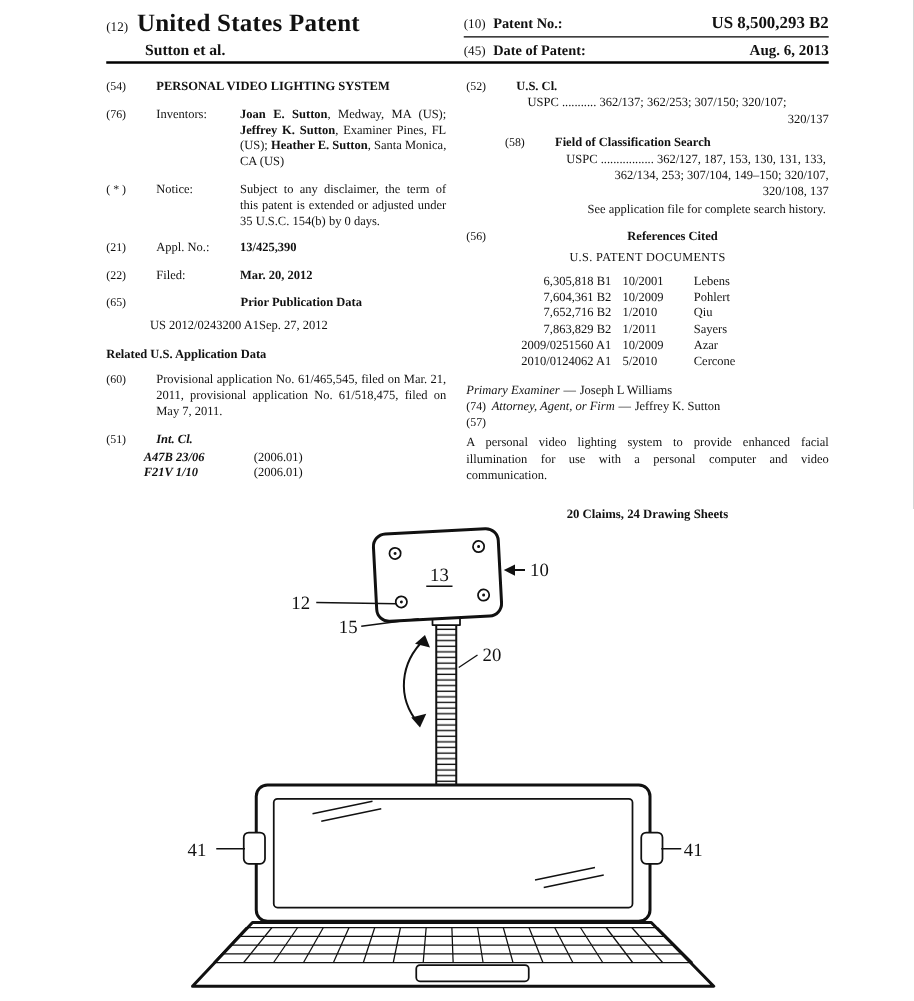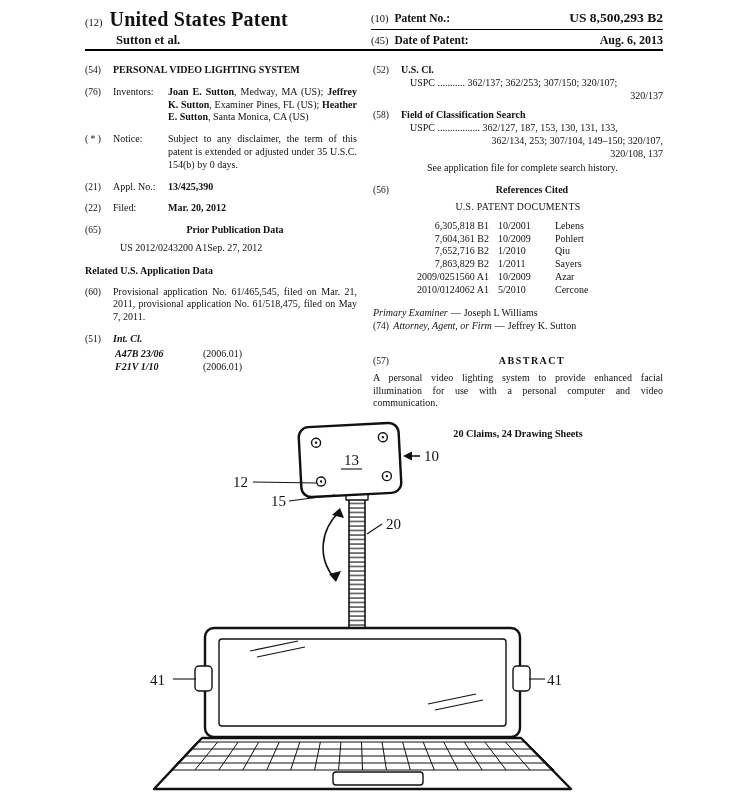--- a/index.html
+++ b/index.html
@@ -18,21 +18,21 @@
   .hr-label{font-weight:bold;font-size:11.5px;}
   .hr-val{font-weight:bold;font-size:13.5px;margin-left:auto;}
   .hr-val2{font-weight:bold;font-size:12px;margin-left:auto;}
   .rule{position:absolute;left:85px;top:49px;width:578px;border-top:2.5px solid #000;}
 
   
   .cols{position:absolute;top:64px;left:85px;width:578px;display:flex;gap:16px;
         font-size:10px;line-height:1.28;}
   .col-l{width:272px;}
   .col-r{width:290px;}
-  .field{display:grid;grid-template-columns:28px 1fr;column-gap:0;margin-bottom:9px;}
+  .field{display:grid;grid-template-columns:28px 1fr;column-gap:12px;margin-bottom:9px;}
   .f3{grid-template-columns:28px 55px 1fr;}
   .num{font-size:9.5px;}
   .bold{font-weight:bold;}
   .it{font-style:italic;}
   .bi{font-weight:bold;font-style:italic;}
   .just{text-align:justify;}
   .chead{text-align:center;font-weight:bold;}
   .center-head{text-align:left;font-weight:bold;margin:1px 0 8px 0;}
   .pubrow{display:flex;padding-left:35px;margin-bottom:10px;}
   .iclrow{display:grid;grid-template-columns:88px 1fr;padding-left:30px;}
@@ -161,21 +161,21 @@
           <div class="bold">U.S. Cl.</div>
           <div class="uspcline">
             <span>USPC</span>
             <span>...........</span>
             <span>362/137; 362/253; 307/150; 320/107;</span>
           </div>
           <div class="rightline">320/137</div>
         </div>
       </div>
 
-      <div class="field" style="margin-bottom:10px;">
+      <div class="field" style="margin-bottom:10px;margin-left:31px;">
         <span class="num">(58)</span>
         <div>
           <div class="bold">Field of Classification Search</div>
           <div class="uspcline">
             <span>USPC</span>
             <span>.................</span>
             <span>362/127, 187, 153, 130, 131, 133,</span>
           </div>
           <div class="rightline">362/134, 253;  307/104, 149–150;  320/107,</div>
           <div class="rightline">320/108, 137</div>
@@ -218,28 +218,27 @@
         <div class="refrow">
           <span class="refno">2010/0124062 A1</span>
             <span>5/2010</span>
             <span>Cercone</span>
         </div>
       </div>
 
       <div class="exline">
         <span class="it">Primary Examiner</span><span class="dash">—</span><span>Joseph L Williams</span>
       </div>
-      <div class="exline" style="margin-bottom:22px;">
+      <div class="exline" style="margin-bottom:0;">
         <span class="num">(74)</span>
         <span class="it" style="margin-left:2px;">Attorney, Agent, or Firm</span><span class="dash">—</span><span>Jeffrey K. Sutton</span>
       </div>
 
       <div class="field" style="margin-bottom:4px;">
         <span class="num">(57)</span>
-        <span class="chead absheading">ABSTRACT</span>
       </div>
       <div class="just">A personal video lighting system to provide enhanced facial illumination for use with a personal computer and video communication.</div>
 
       <div class="claims">20 Claims, 24 Drawing Sheets</div>
 
     </div>
   </div>
 
   <svg class="fig" width="731" height="393" viewBox="0 0 731 393" aria-label="patent drawing">
     <defs>

